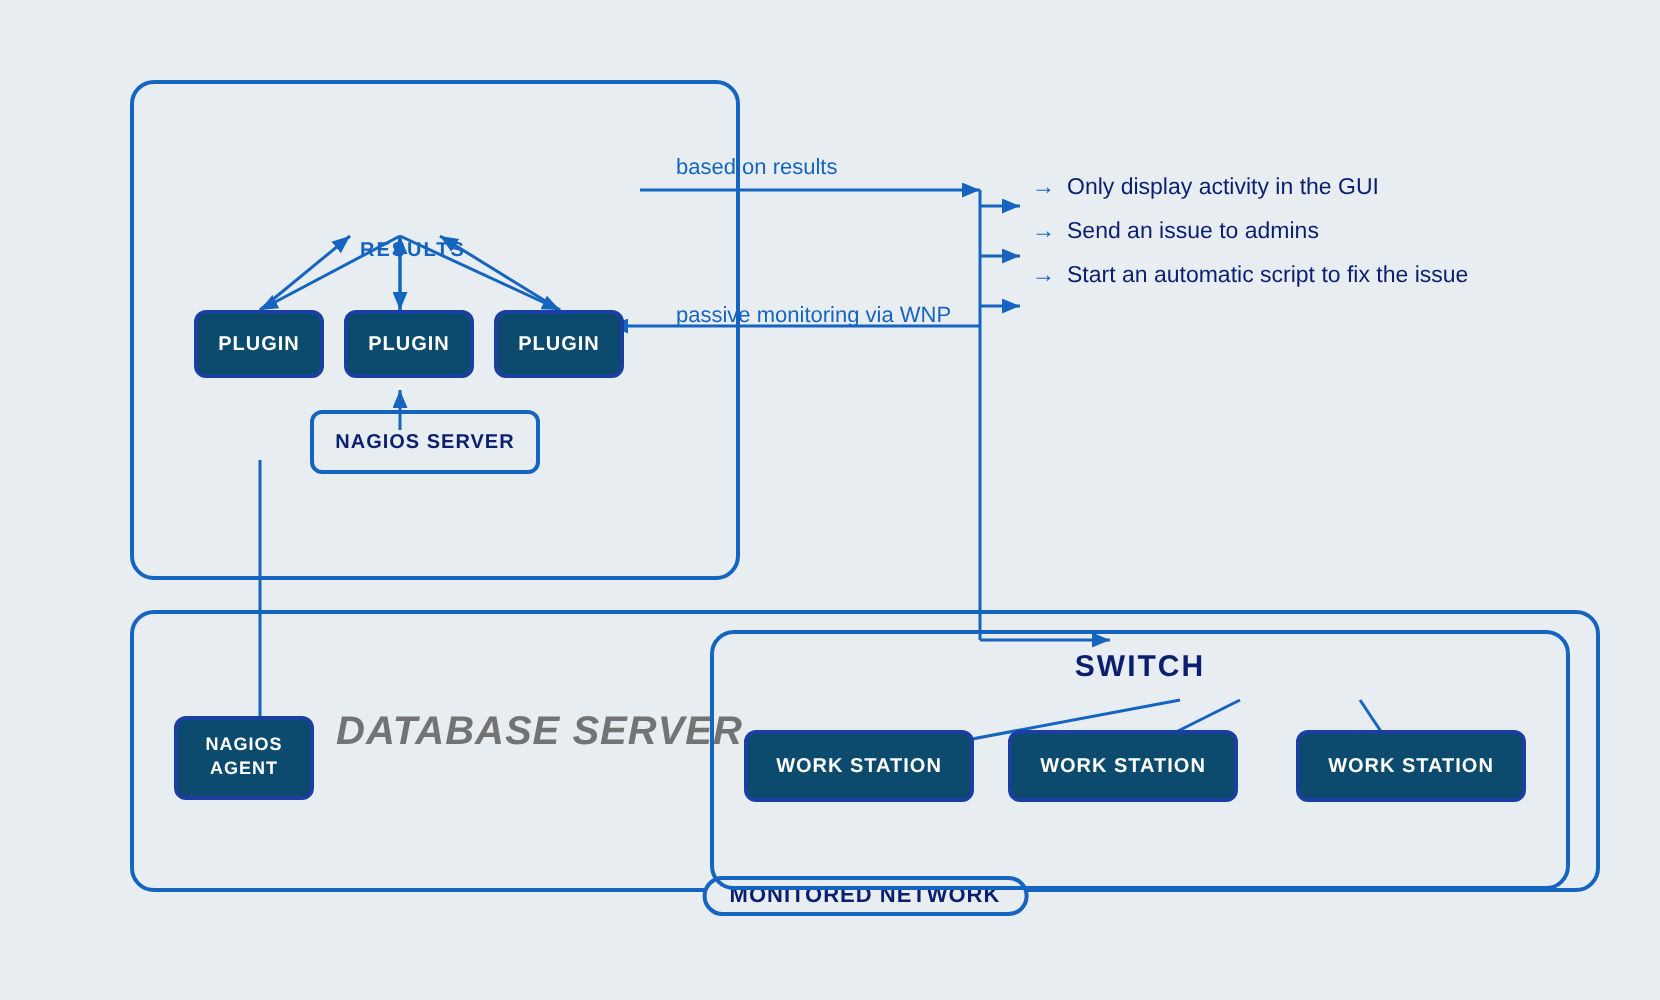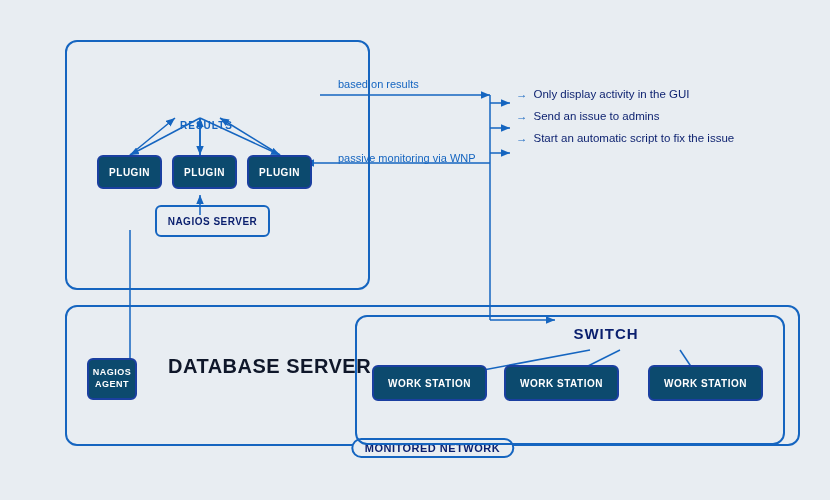--- a/index.html
+++ b/index.html
@@ -185,32 +185,32 @@
         <span>Start an automatic script to fix the issue</span>
       </li>
   </ul>
 
   <div class="container-outer" style="left:65px; top:305px; width:735px; height:141px;">
     <div class="container-label">
       <span>MONITORED NETWORK</span>
     </div>
   </div>
 
-  <div class="box box-dark" style="left:87px; top:358px; width:50px; height:42px; font-size:9px; line-height:1.3;">
+  <div class="box box-dark" style="left:87px; top:358px; width:70px; height:42px; font-size:9px; line-height:1.3;">
     <span>NAGIOS AGENT</span>
   </div>
 
-  <div style="position:absolute; left:168px; top:355px; color:#0f172a; font-size:20px; font-weight:900; letter-spacing:0.5px;">
+  <div style="position:absolute; left:168px; top:355px; color:#737373; font-size:20px; font-weight:900; letter-spacing:0.5px;font-style:italic;">
     <span>DATABASE SERVER</span>
   </div>
 
   <div class="container-outer" style="left:355px; top:315px; width:430px; height:130px;">
   </div>
 
-  <div style="position:absolute; left:355px; top:315px; width:430px; height:36px; display:flex; align-items:center; justify-content:center;margin-left:36px;">
+  <div style="position:absolute; left:355px; top:315px; width:430px; height:36px; display:flex; align-items:center; justify-content:center;">
     <span style="color:#0a1f6e; font-size:15px; font-weight:900; letter-spacing:1px;">SWITCH</span>
   </div>
 
   <div class="box box-dark" style="left:372px; top:365px; width:115px; height:36px; font-size:10px;">
     <span>WORK STATION</span>
   </div>
 
   <div class="box box-dark" style="left:504px; top:365px; width:115px; height:36px; font-size:10px;">
     <span>WORK STATION</span>
   </div>

